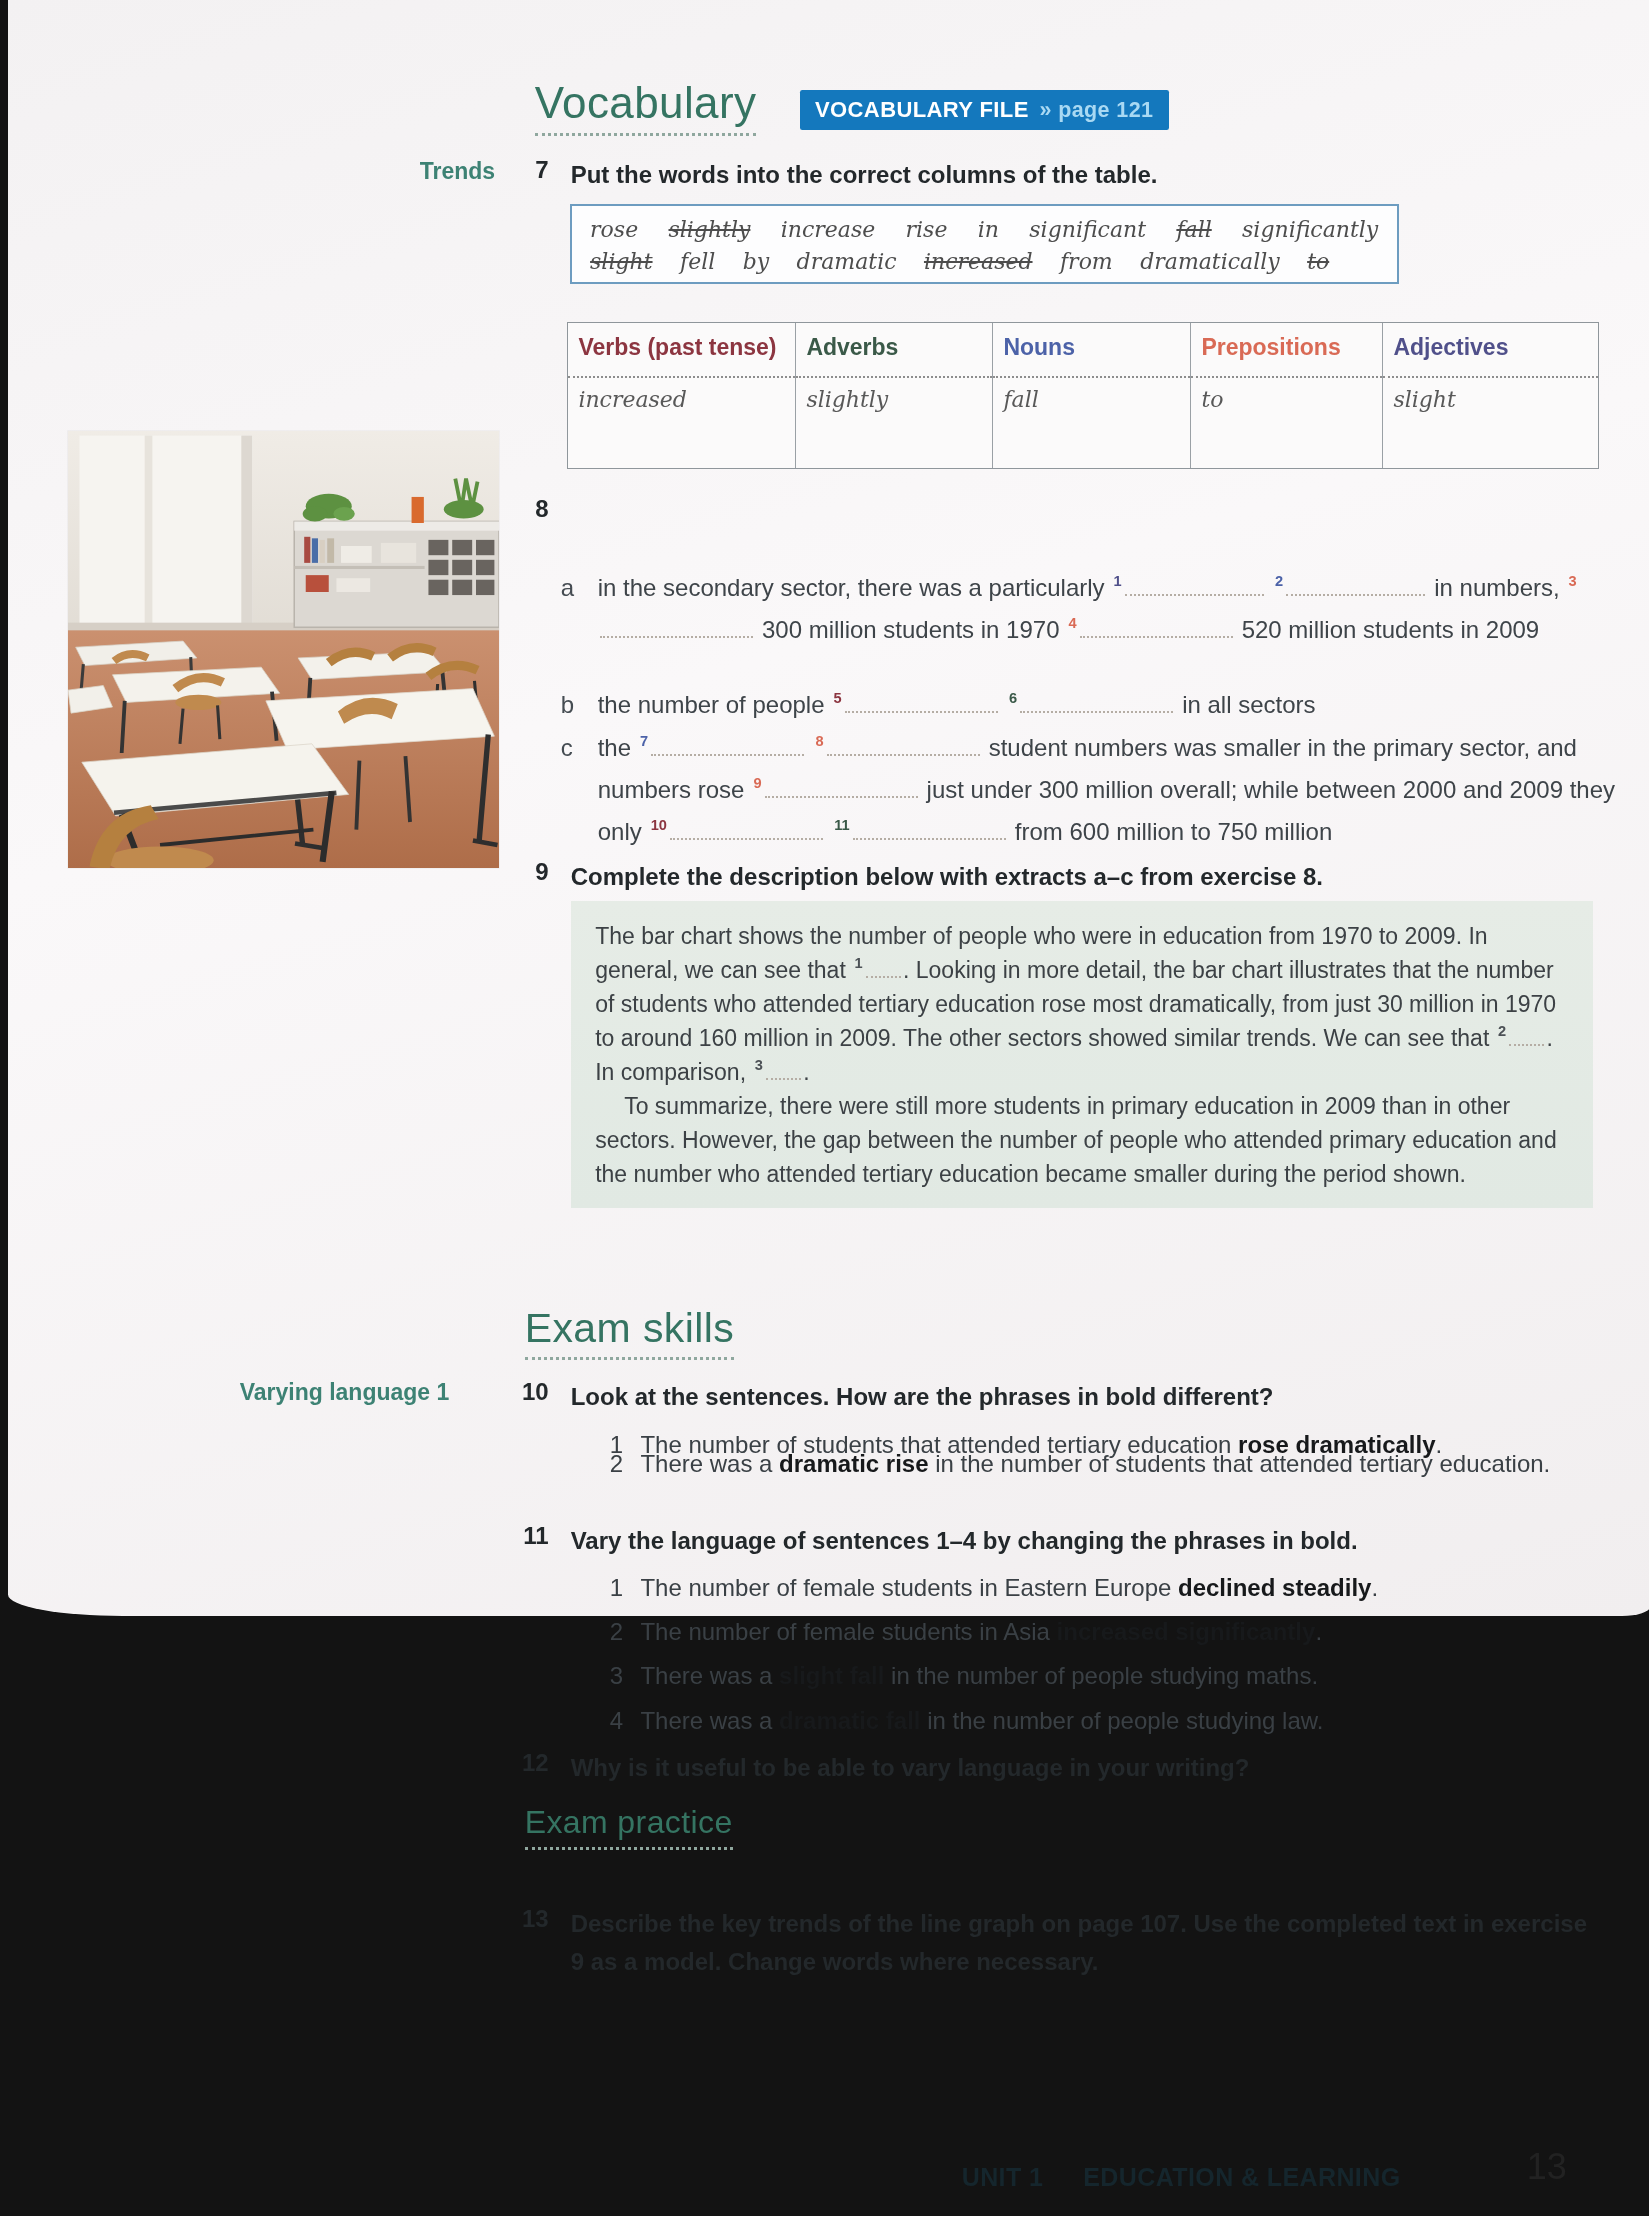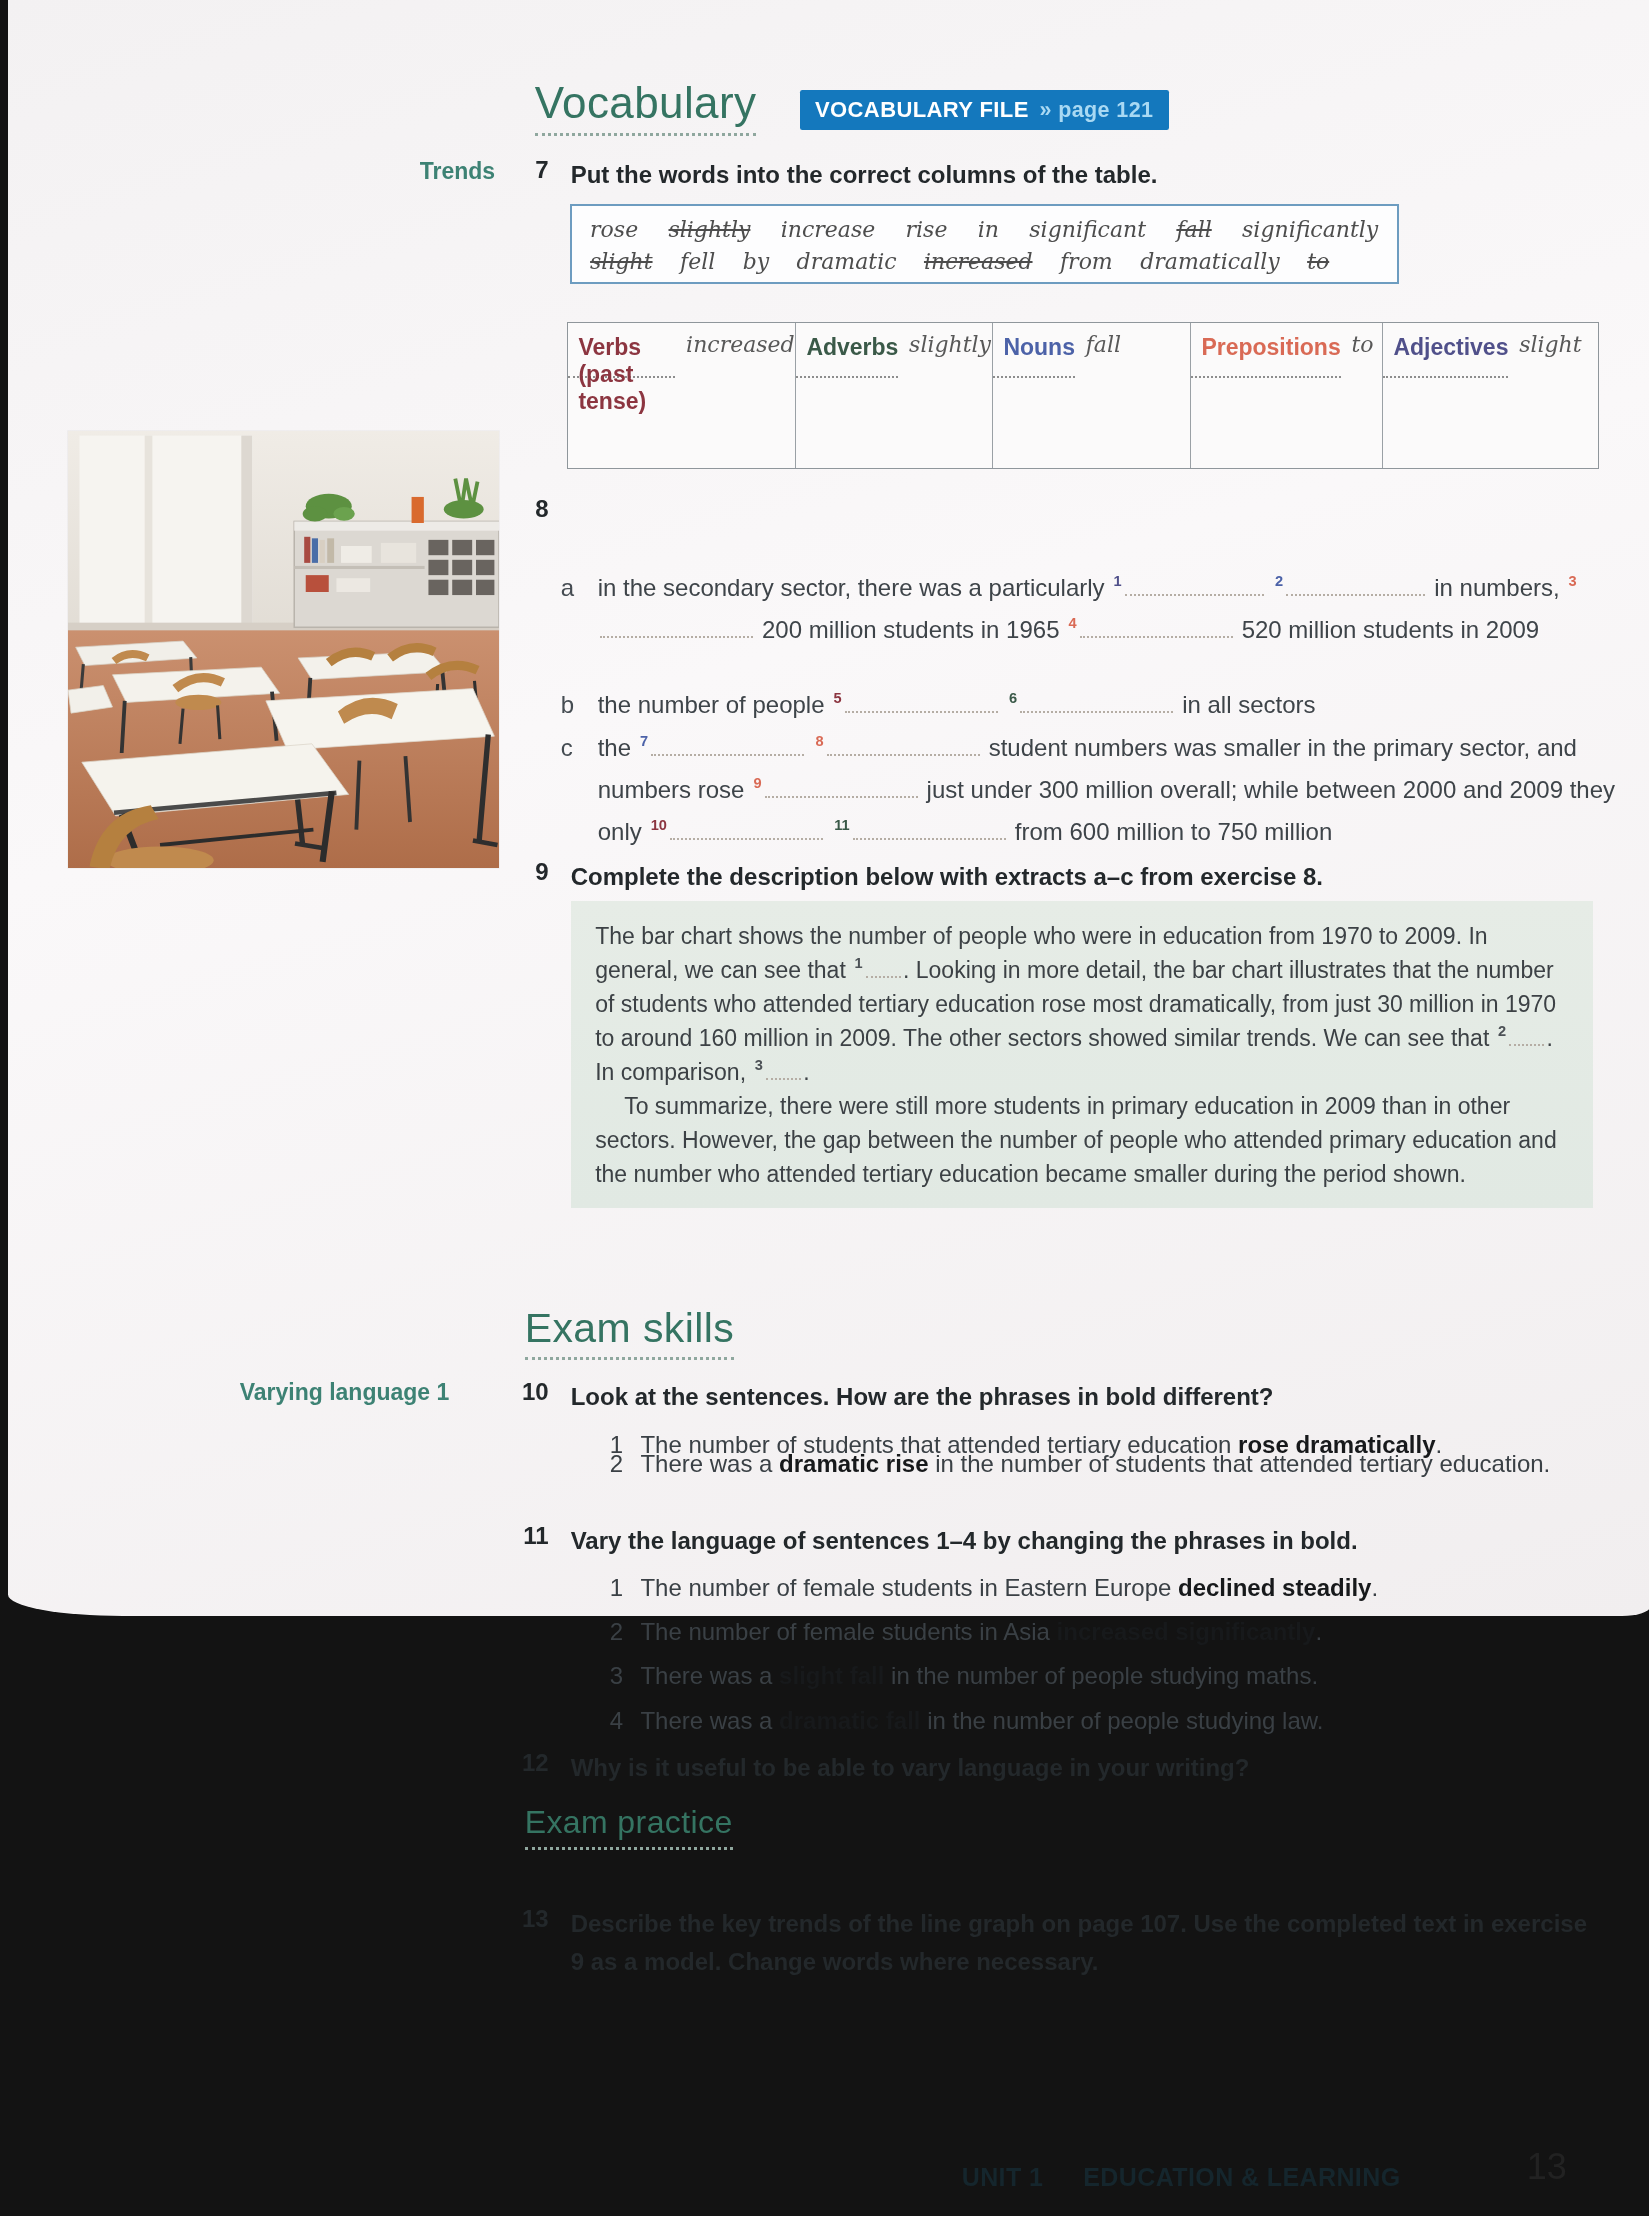--- a/index.html
+++ b/index.html
@@ -46,21 +46,21 @@
   .wb-row { display:flex; justify-content:space-between; font-family:"DejaVu Serif", serif;
     font-style:italic; font-size:22px; color:#4d4d4d; line-height:32px; }
   .wb-row.r2 { padding-right:49px; }
   .struck { text-decoration:line-through; text-decoration-thickness:1.5px; }
 
   
   .vtable {
     position:absolute; left:559px; top:322px; width:1032px; height:147px;
     display:flex; border:1.5px solid #8f969b; background:#fbfafa;
   }
-  .vcol { border-right:1.5px solid #9aa0a5; display:flex; flex-direction:row; }
+  .vcol { border-right:1.5px solid #9aa0a5; display:flex; flex-direction:column; }
   .vcol:last-child { border-right:none; }
   .vhead { height:55px; padding:10.7px 0 0 10.7px; font-size:23px; font-weight:700;
     border-bottom:2.3px dotted #8d8d8d; }
   .vbody { flex:1; padding:9.2px 0 0 10.7px; font-family:"DejaVu Serif", serif;
     font-style:italic; font-size:22px; color:#585858; }
   .c-verb { color:#8c3540; } .c-adv { color:#3a5948; } .c-noun { color:#4c62a8; }
   .c-prep { color:#d96a55; } .c-adj  { color:#50508a; }
 
   
   .extract { position:absolute; left:553px; display:flex; font-size:24px; color:#3e4449; line-height:42px; }
@@ -237,21 +237,21 @@
     <div class="exnum" style="left:460px; top:495px;">8</div>
 
     <div class="extract" style="top:567px; width:1053px;">
       <span class="elabel">a</span>
       <span class="etext">
         <span>in the secondary sector, there was a particularly</span>
         <sup class="sup c-adj">1</sup><span class="blank" style="width:139px;"></span>
         <sup class="sup c-noun">2</sup><span class="blank" style="width:139px;"></span>
         <span>in numbers,</span>
         <sup class="sup c-prep">3</sup><span class="blank"></span>
-        <span>200 million students in 1965</span>
+        <span>300 million students in 1970</span>
         <sup class="sup c-prep">4</sup><span class="blank"></span>
         <span>520 million students in 2009</span>
       </span>
     </div>
 
     <div class="extract" style="top:684px; width:1053px;">
       <span class="elabel">b</span>
       <span class="etext">
         <span>the number of people</span>
         <sup class="sup c-verb">5</sup><span class="blank"></span>

